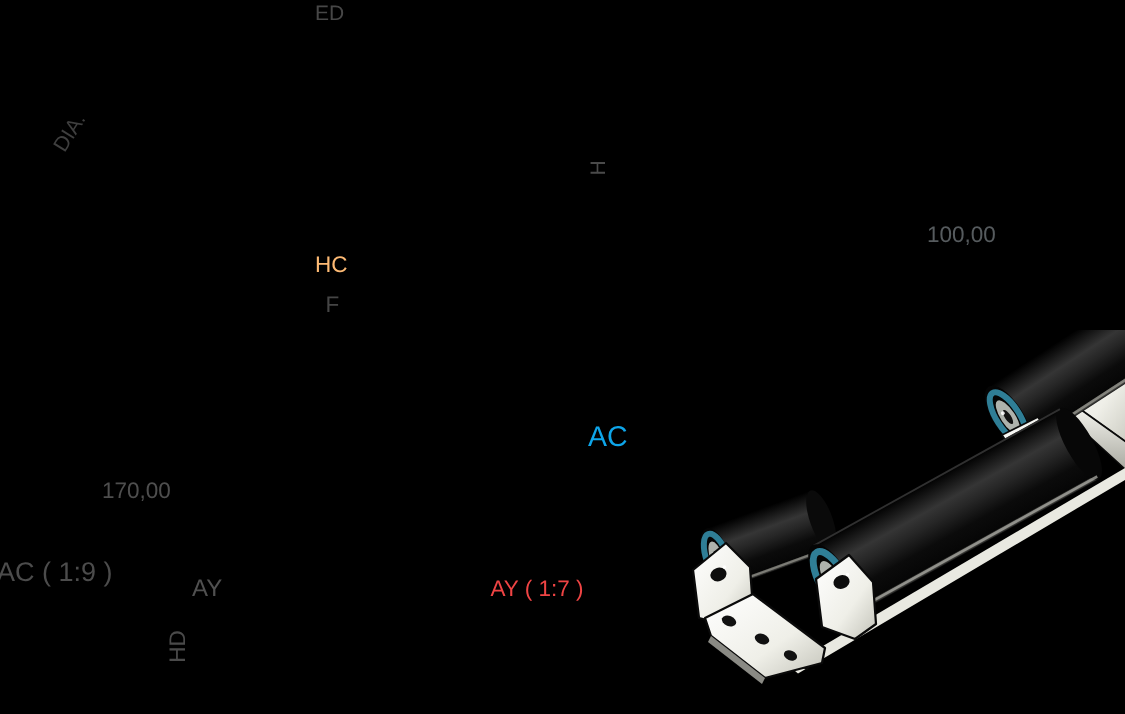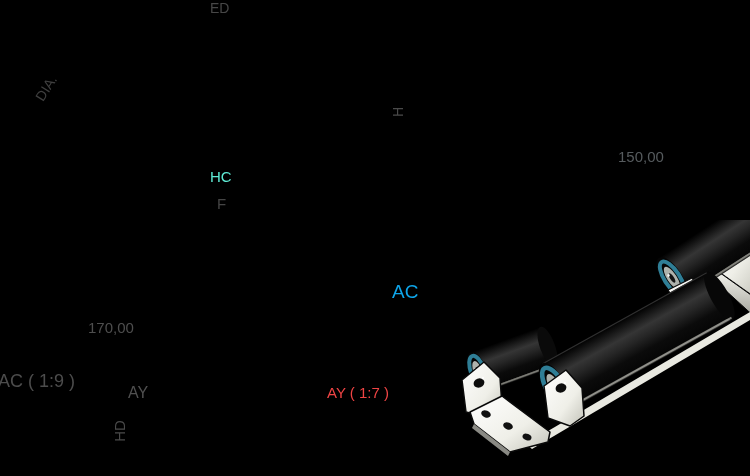--- a/index.html
+++ b/index.html
@@ -18,40 +18,40 @@
     font-family:"Liberation Sans", sans-serif;
     user-select:none;
   }
   
   .lbl-ed   {left:210px; top:0px;   font-size:14px; color:#474747;}
   .lbl-dia  {left:46px;  top:88px;  font-size:14px; color:#3f3f3f;
              transform:translate(-50%,-50%) rotate(-58deg);}
   .lbl-h    {left:398px; top:112px; font-size:14px; color:#4a4a4a;
              transform:translate(-50%,-50%) rotate(-90deg);}
   .lbl-150  {left:618px; top:148px; font-size:15px; color:#565b5e;}
-  .lbl-hc   {left:210px; top:168px; font-size:15px; color:#5eead4;}
+  .lbl-hc   {left:210px; top:168px; font-size:15px; color:#fdba74;}
   .lbl-f    {left:217px; top:195px; font-size:15px; color:#454545;}
   .lbl-ac   {left:392px; top:281px; font-size:19px; color:#0ea5e9;}
-  .lbl-170  {left:88px;  top:319px; font-size:15px; color:#4e4e4e;}
+  .lbl-170  {left:68px;  top:319px; font-size:15px; color:#4e4e4e;}
   .lbl-ay17 {left:327px; top:348px; font-size:15px; color:#ef4444;margin-top:36px;}
   .lbl-ac19 {left:-2px;  top:371px; font-size:18px; color:#4c4c4c;}
   .lbl-ay   {left:108px; top:384px; font-size:16px; color:#505050;margin-left:20px;}
   .lbl-hd   {left:119px; top:431px; font-size:15px; color:#4a4a4a;
              transform:translate(-50%,-50%) rotate(-90deg);}
   .iso-view{position:absolute; left:450px; top:220px; width:300px; height:240px;}
 </style>
 </head>
 <body>
 
 <div class="stage">
 
   <div class="lbl lbl-ed">ED</div>
   <div class="lbl lbl-dia">DIA.</div>
   <div class="lbl lbl-h">H</div>
-  <div class="lbl lbl-150">150,00</div>
+  <div class="lbl lbl-150">100,00</div>
   <div class="lbl lbl-hc">HC</div>
   <div class="lbl lbl-f">F</div>
   <div class="lbl lbl-ac">AC</div>
   <div class="lbl lbl-170">170,00</div>
   <div class="lbl lbl-ay17">AY ( 1:7 )</div>
   <div class="lbl lbl-ac19">AC ( 1:9 )</div>
   <div class="lbl lbl-ay">AY</div>
   <div class="lbl lbl-hd">HD</div>
 
   <svg class="iso-view" viewBox="0 0 300 240" xmlns="http://www.w3.org/2000/svg">

